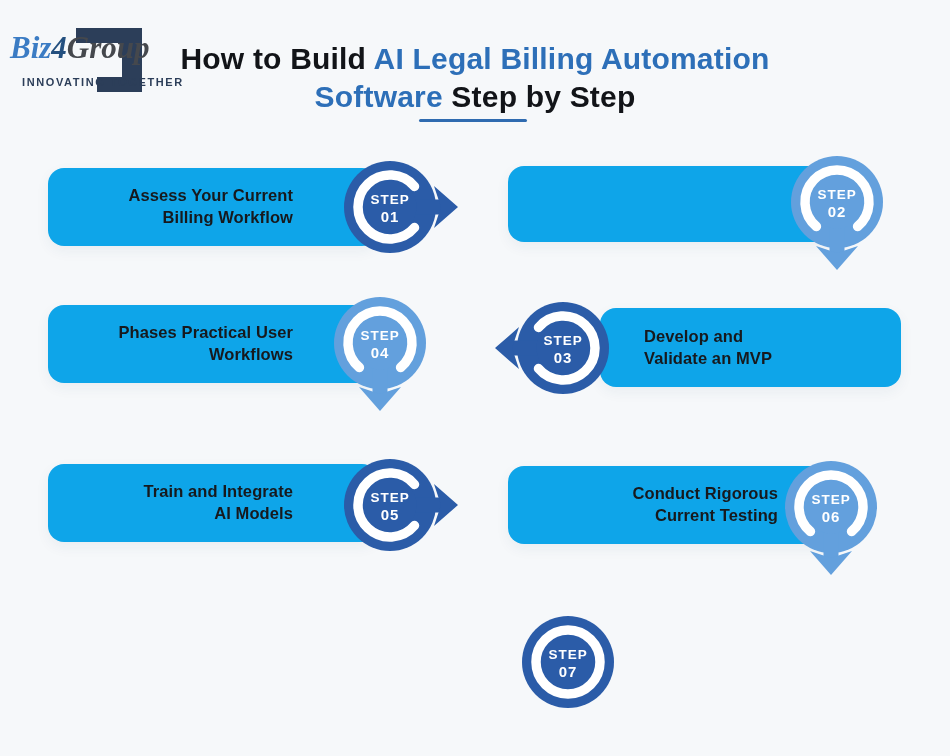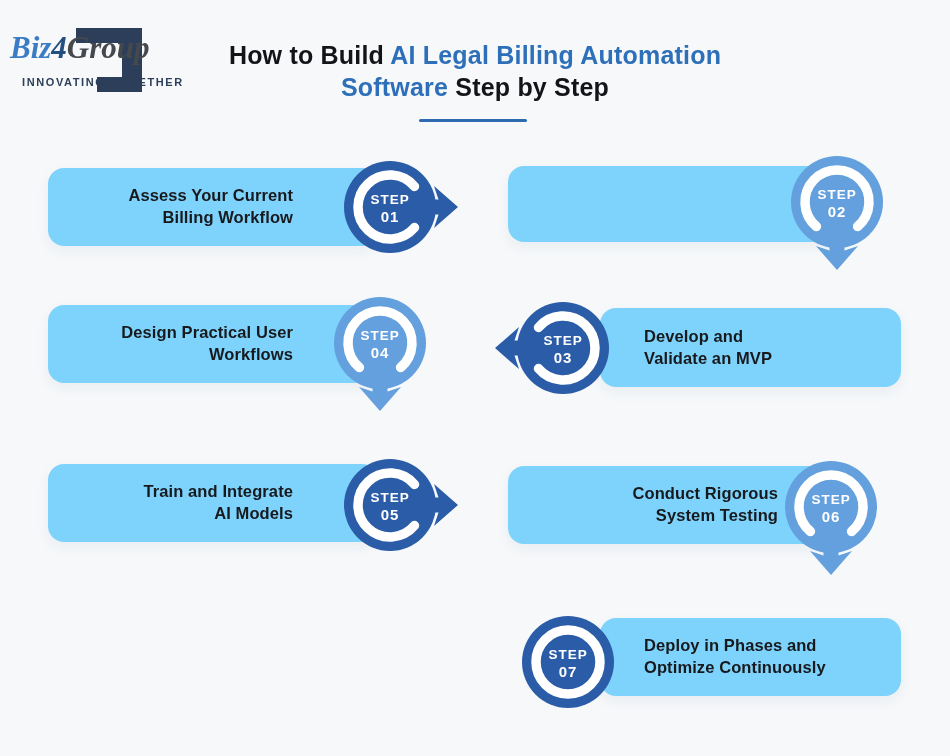--- a/index.html
+++ b/index.html
@@ -13,26 +13,26 @@
   .logo-mark{position:absolute;left:68px;top:12px;}
   .brand{position:absolute;left:2px;top:16px;white-space:nowrap;
     font-family:"Liberation Serif",serif;font-style:italic;font-weight:700;font-size:31px;line-height:1;}
   .brand .b1{color:#3b7cc4;}
   .brand .b4{color:#24507f;}
   .brand .b2{color:#45484d;}
   .tagline{position:absolute;left:14px;top:60px;font-size:11px;font-weight:700;
     letter-spacing:1.6px;color:#2c3e59;white-space:nowrap;}
   
   .title{position:absolute;left:0;right:0;top:40px;margin:0;text-align:center;
-    font-size:25px;font-weight:700;color:#121418;line-height:1.26;letter-spacing:.2px;}
+    font-size:30px;font-weight:700;color:#121418;line-height:1.26;letter-spacing:.2px;}
   .title .hl{color:#2d6fb8;}
   .title-underline{position:absolute;left:419px;top:119px;width:108px;height:3px;
     background:#2f6bb0;border-radius:2px;}
   
-  .card{position:absolute;background:#7dd3fc;border-radius:16px;
+  .card{position:absolute;background:#0ea5e9;border-radius:16px;
     box-shadow:0 5px 14px rgba(40,60,100,.06);display:flex;align-items:center;}
   .card .txt{width:100%;font-size:16.5px;font-weight:700;color:#17191d;
     line-height:1.32;letter-spacing:.1px;}
   .card.align-right .txt{text-align:right;}
   .card.align-left .txt{text-align:left;}
   
   .badge{position:absolute;width:150px;height:150px;}
   .badge svg{display:block;width:150px;height:150px;overflow:visible;}
   .badge .ring{fill:none;stroke:#ffffff;stroke-width:9.5;stroke-linecap:round;}
   .badge.dark .disc,.badge.dark .inner,.badge.dark .arrow{fill:#2b5ca8;}
@@ -62,38 +62,35 @@
 
   <div class="card align-right" style="left:48px;top:168px;width:330px;height:78px;padding-right:85px;box-sizing:border-box;">
     <div class="txt"><span>Assess Your Current</span><br><span>Billing Workflow</span></div>
   </div>
 
   <div class="card align-right" style="left:508px;top:166px;width:332px;height:76px;padding-right:62px;box-sizing:border-box;">
     <div class="txt"><br></div>
   </div>
 
   <div class="card align-right" style="left:48px;top:305px;width:330px;height:78px;padding-right:85px;box-sizing:border-box;">
-    <div class="txt"><span>Design Practical User</span><br><span>Workflows</span></div>
+    <div class="txt"><span>Phases Practical User</span><br><span>Workflows</span></div>
   </div>
 
   <div class="card align-right" style="left:48px;top:464px;width:330px;height:78px;padding-right:85px;box-sizing:border-box;">
     <div class="txt"><span>Train and Integrate</span><br><span>AI Models</span></div>
   </div>
 
   <div class="card align-left" style="left:600px;top:308px;width:301px;height:79px;padding-left:44px;box-sizing:border-box;">
     <div class="txt"><span>Develop and</span><br><span>Validate an MVP</span></div>
   </div>
 
   <div class="card align-right" style="left:508px;top:466px;width:332px;height:78px;padding-right:62px;box-sizing:border-box;">
-    <div class="txt"><span>Conduct Rigorous</span><br><span>System Testing</span></div>
+    <div class="txt"><span>Conduct Rigorous</span><br><span>Current Testing</span></div>
   </div>
 
-  <div class="card align-left" style="left:600px;top:618px;width:301px;height:78px;padding-left:44px;box-sizing:border-box;">
-    <div class="txt"><span>Deploy in Phases and</span><br><span>Optimize Continuously</span></div>
-  </div>
 
   <div class="badge dark" style="left:315px;top:132px;">
     <svg viewBox="-75 -75 150 150">
       <circle class="disc" r="46"></circle>
       <path class="ring" d="M 24.51 20.57 A 32 32 0 1 1 24.51 -20.57"></path>
       <g class="arrow">
         <rect x="18" y="-7.5" width="34" height="15"></rect>
         <polygon points="44,-21 68,0 44,21 51,0"></polygon>
       </g>
       <circle class="inner" r="26.5"></circle>

